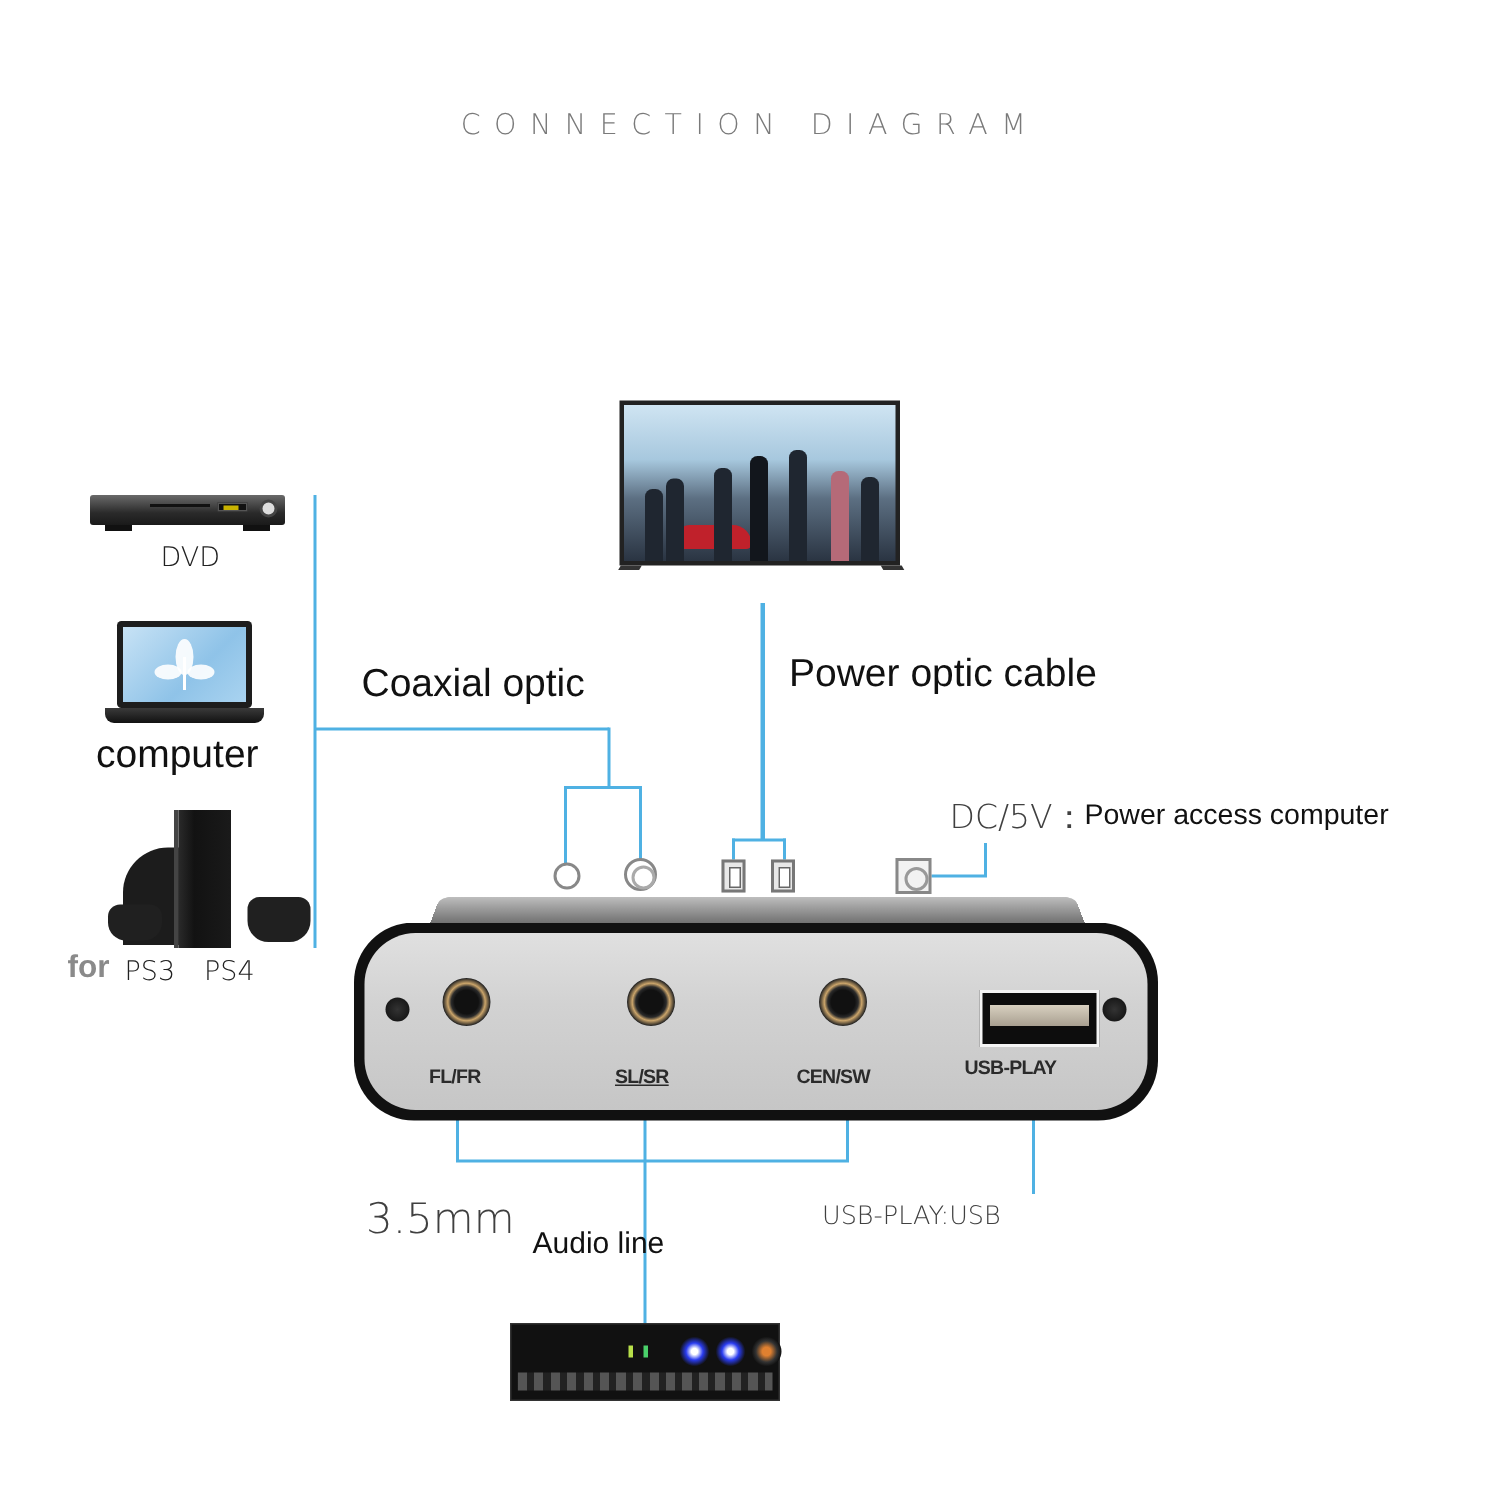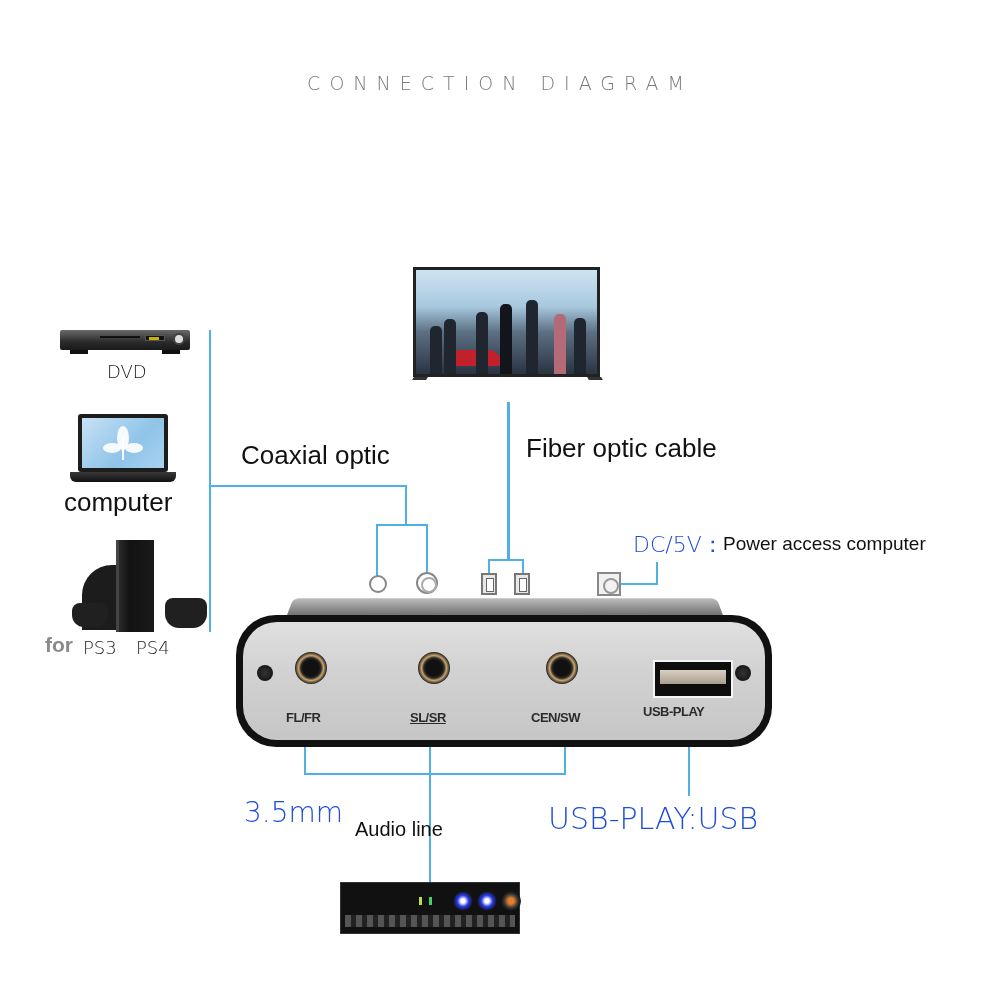--- a/index.html
+++ b/index.html
@@ -13,21 +13,21 @@
     font-family: "DejaVu Sans", sans-serif; font-size: 19px; letter-spacing: 9px;
     color: #7a7a7a; font-weight: 300;
   }
 
   
   .line { position: absolute; background: #4fb1e3; }
 
   
   .lbl-big { font-size: 26px; color: #111; white-space: nowrap; }
   .lbl-med { font-size: 21px; color: #111; white-space: nowrap; }
-  .lbl-gray { font-family: "DejaVu Sans", sans-serif; color: #1d4ed8; white-space: nowrap; font-weight: 300; }
+  .lbl-gray { font-family: "DejaVu Sans", sans-serif; color: #404040; white-space: nowrap; font-weight: 300; }
 
   
   .dvd { left: 60px; top: 330px; width: 130px; height: 20px; background: linear-gradient(#6a6a6a,#2a2a2a 60%,#1a1a1a); border-radius: 2px; }
   .dvd .disp { position: absolute; left: 85px; top: 5px; width: 20px; height: 6px; background: #111; border: 1px solid #555; }
   .dvd .disp::after { content:""; position:absolute; left:3px; top:1px; width:10px; height:3px; background:#c9b300; }
   .dvd .knob { position: absolute; right: 5px; top: 3px; width: 12px; height: 12px; border-radius: 50%; background: #ddd; border: 2px solid #444; }
   .dvd .slot { position: absolute; left: 40px; top: 6px; width: 40px; height: 2px; background: #111; }
   .dvd .foot1, .dvd .foot2 { position: absolute; bottom: -4px; width: 18px; height: 4px; background: #111; }
   .dvd .foot1 { left: 10px; } .dvd .foot2 { right: 10px; }
 
@@ -143,26 +143,26 @@
     <div class="p" style="left:84px;height:70px;background:#12161c;"></div>
     <div class="p" style="left:110px;height:74px;"></div>
     <div class="p" style="left:138px;height:60px;background:#b56a78;"></div>
     <div class="p" style="left:158px;height:56px;"></div>
   </div>
 </div>
 <div class="tv-leg1"></div>
 <div class="tv-leg2"></div>
 
 <div class="abs lbl-big" style="left:241px;top:440px;">Coaxial optic</div>
-<div class="abs lbl-big" style="left:526px;top:433px;">Fiber optic cable</div>
+<div class="abs lbl-big" style="left:526px;top:433px;">Power optic cable</div>
 <div class="abs lbl-gray" style="left:633px;top:530px;font-size:22px;">DC/5V：</div>
 <div class="abs lbl-med" style="left:723px;top:533px;font-size:19px;">Power access computer</div>
 <div class="abs lbl-gray" style="left:244px;top:796px;font-size:28px;">3.5mm</div>
 <div class="abs lbl-med" style="left:327px;top:818px;font-size:20px;margin-left:28px;">Audio line</div>
-<div class="abs lbl-gray" style="left:548px;top:801px;font-size:30px;">USB-PLAY:USB</div>
+<div class="abs lbl-gray" style="left:548px;top:801px;font-size:17px;">USB-PLAY:USB</div>
 
 <div class="abs coax-l"></div>
 <div class="abs coax-r"></div>
 <div class="abs opt opt-l"></div>
 <div class="abs opt opt-r"></div>
 <div class="abs dc"></div>
 
 <div class="abs dev-top"></div>
 <div class="abs dev-front">
   <div class="face">

